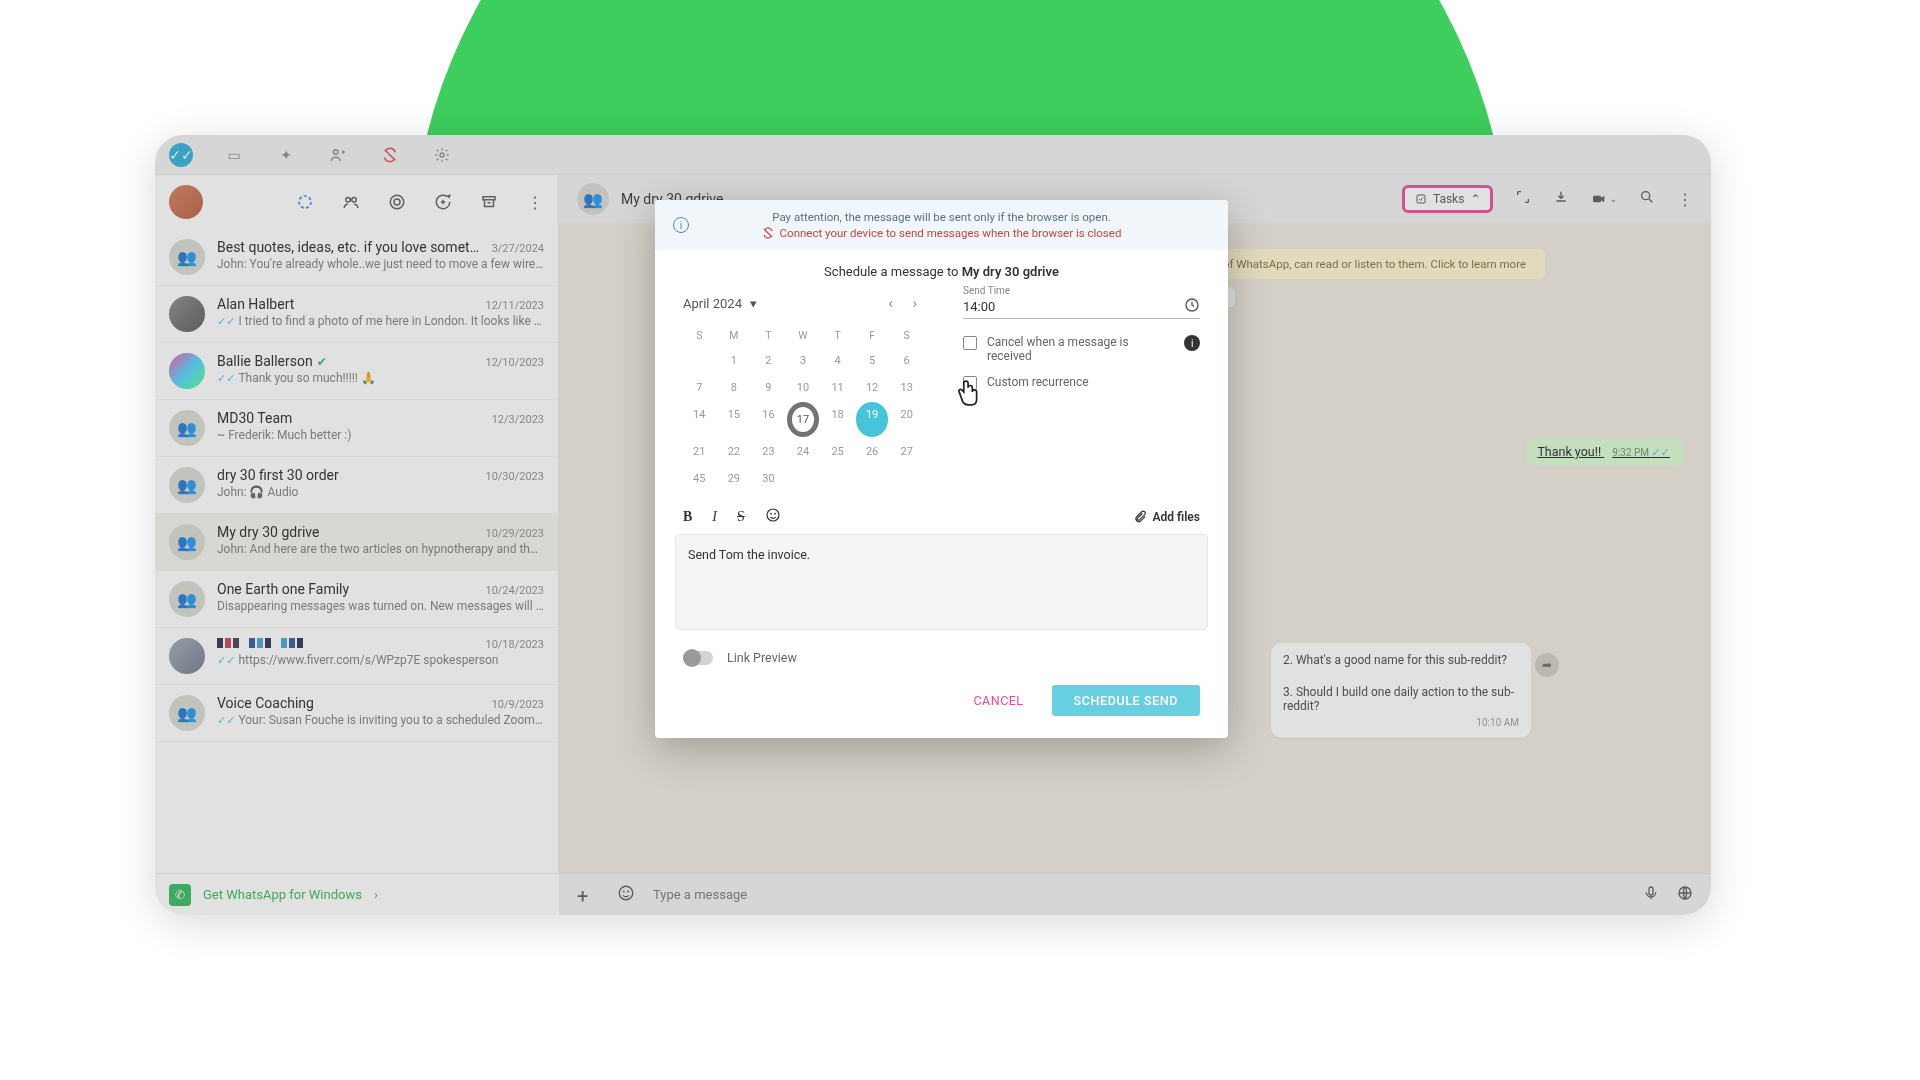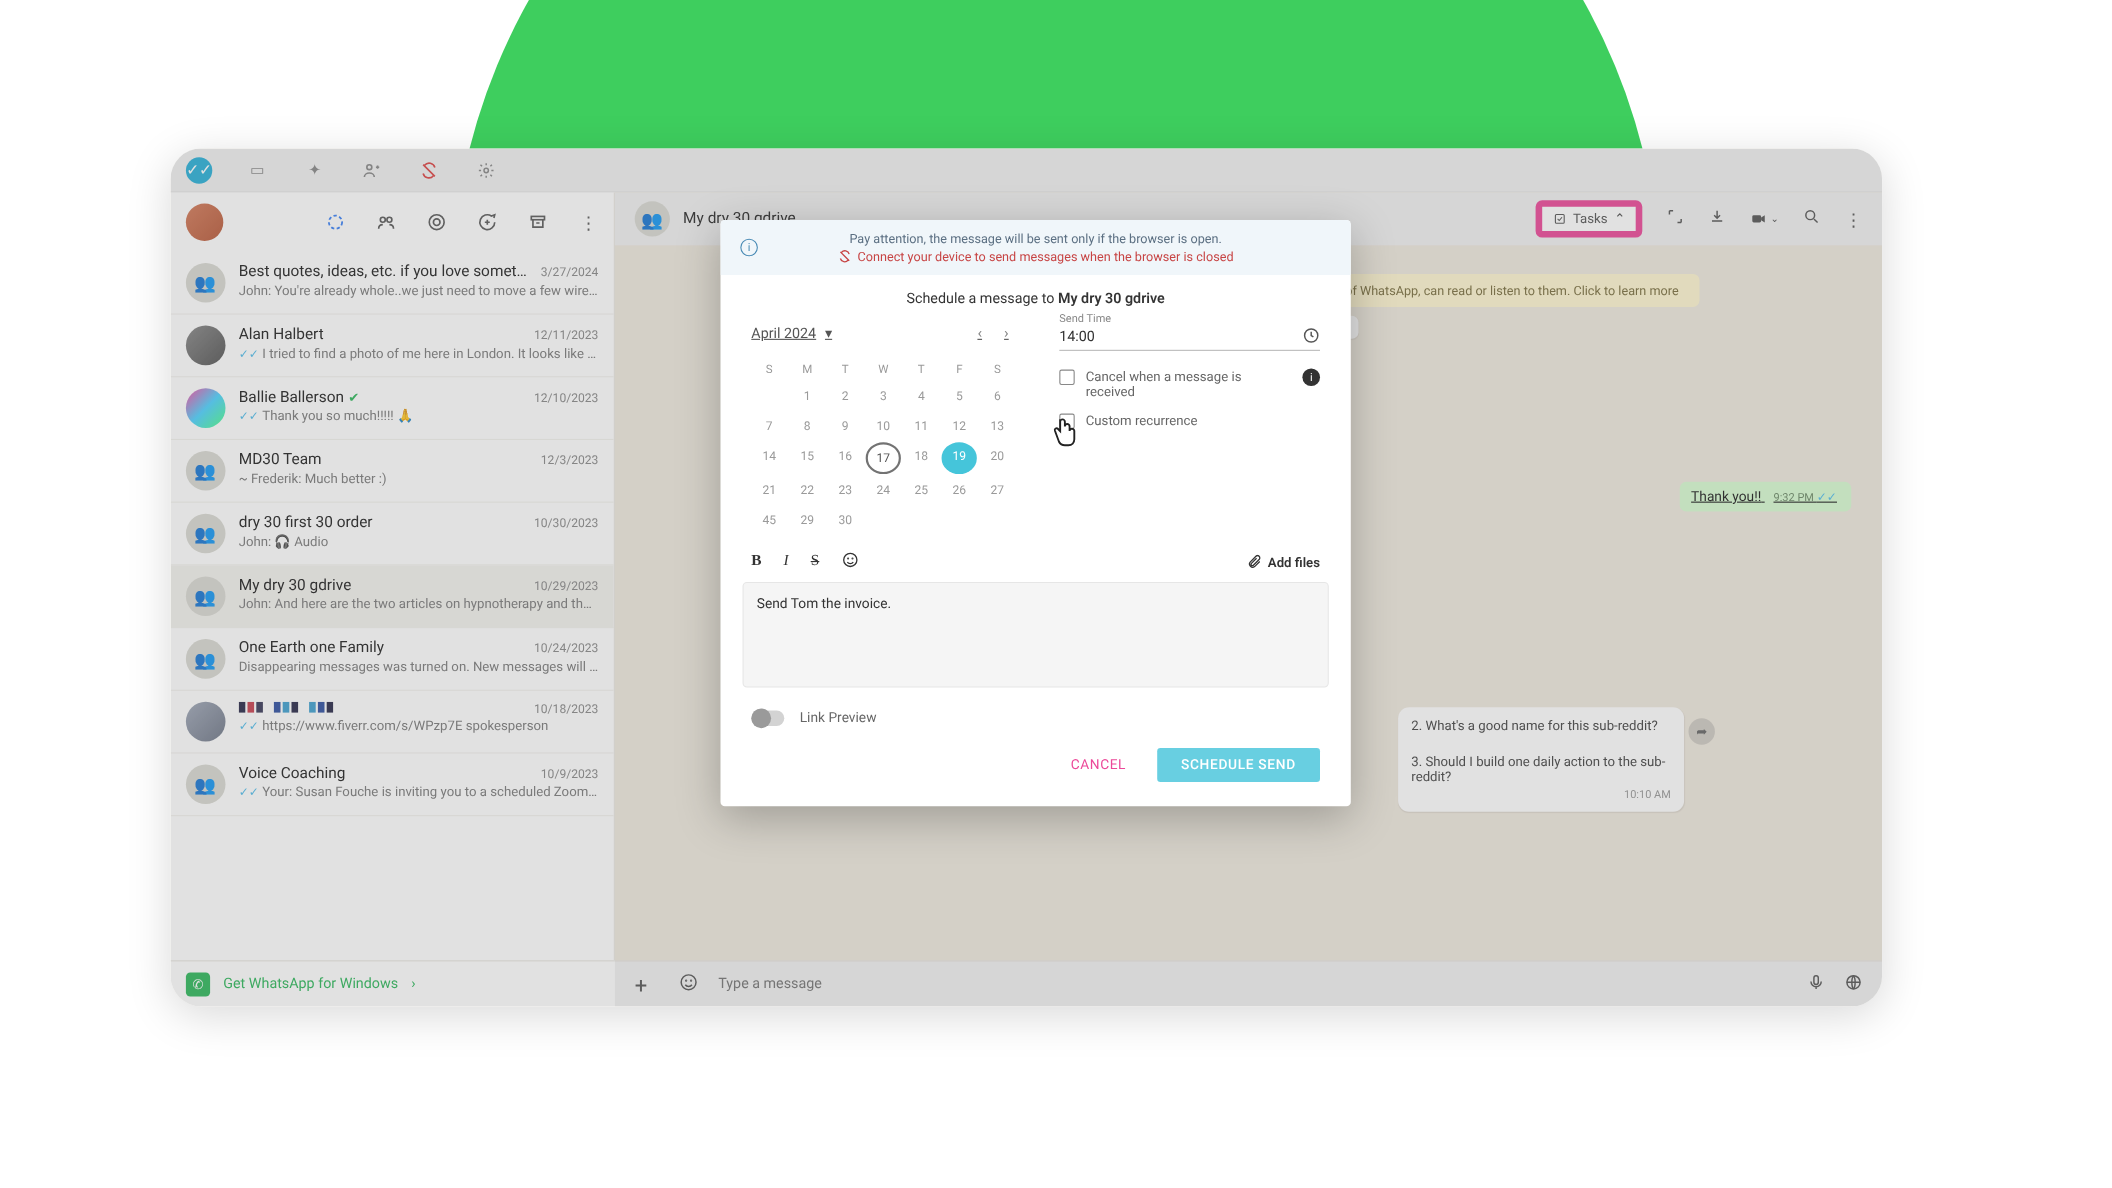--- a/index.html
+++ b/index.html
@@ -28,21 +28,21 @@
 .ci-name { font-size: 14px; color: #222; white-space: nowrap; overflow: hidden; text-overflow: ellipsis; }
 .ci-date { font-size: 11px; color: #8a8a8a; flex-shrink: 0; margin-left: 8px; }
 .ci-row2 { font-size: 12px; color: #7b7b7b; white-space: nowrap; overflow: hidden; text-overflow: ellipsis; margin-top: 2px; }
 .dbl-check { color: #53bdeb; font-size: 11px; margin-right: 3px; }
 .verified { color: #2fb85c; margin-left: 4px; font-size: 12px; }
 .chat-pane { flex: 1; background: #efe9de; position: relative; }
 .chat-header { height: 48px; background: #f1f1f1; display: flex; align-items: center; padding: 0 18px; gap: 12px; }
 .ch-avatar { width: 32px; height: 32px; border-radius: 50%; background: #d9d9d2; display:flex;align-items:center;justify-content:center;color:#aaa; }
 .ch-title { font-size: 14px; color: #2c2c2c; }
 .ch-actions { margin-left: auto; display: flex; align-items: center; gap: 22px; color: #555; }
-.tasks-pill { background: #fff; border: 6px solid #ec4899; border-radius: 6px; padding: 4px 10px; font-size: 12px; display: flex; align-items: center; gap: 6px; }
+.tasks-pill { background: #fff; border: 3px solid #ec4899; border-radius: 6px; padding: 4px 10px; font-size: 12px; display: flex; align-items: center; gap: 6px; }
 .chat-body { position: relative; padding: 18px; font-size: 12px;}
 .notice-banner { background: #fff7d1; border-radius: 6px; padding: 8px 12px; font-size: 11.5px; color: #7a6e3f; margin: 8px auto; max-width: 820px; text-align: center; }
 .sys-pill { background: #fff; border-radius: 6px; padding: 4px 10px; font-size: 11px; color: #666; width: fit-content; margin: 8px auto; box-shadow: 0 1px 1px rgba(0,0,0,0.05); }
 .bubble-out { background: #d9fdd3; border-radius: 6px; padding: 6px 10px; font-size: 12.5px; color: #1c1c1c; width: fit-content; margin-left: auto; margin-top: 130px; margin-right: 10px; position: relative; text-decoration: underline;}
 .bubble-meta { font-size: 10px; color: #6d8b68; margin-left: 8px;}
 .bubble-in-wrap { position:absolute; right: 180px; top: 420px; }
 .bubble-in { background: #fff; border-radius: 10px; padding: 10px 12px; font-size: 12px; color: #444; width: 260px; position: relative; box-shadow: 0 1px 1px rgba(0,0,0,0.08);}
 .fwd-badge { position:absolute; right:-28px; top:10px; width:24px;height:24px;border-radius:50%;background:#cfcbc3;display:flex;align-items:center;justify-content:center;color:#666;font-size:12px;}
 .get-windows { height: 42px; background: #fff; border-top: 1px solid #e8e6e0; display: flex; align-items: center; padding: 0 14px; gap: 12px; color: #2fb85c; font-size: 13px; }
 .gw-icon { width: 22px; height: 22px; background: #2fb85c; border-radius: 4px; display: flex; align-items: center; justify-content: center; color: #fff; font-size: 12px; }
@@ -52,27 +52,27 @@
 
 
 .modal { position: absolute; left: 655px; top: 200px; width: 573px; background: #fff; border-radius: 4px; box-shadow: 0 10px 40px rgba(0,0,0,0.25); z-index: 20; overflow: hidden;}
 .m-notice { background: #f0f6fa; padding: 10px 48px 10px 48px; font-size: 11.5px; color: #5b6f82; position: relative; text-align: center;}
 .m-notice .info-i { position: absolute; left: 18px; top: 50%; transform: translateY(-50%); width: 16px; height: 16px; border: 1.5px solid #4a8bb5; border-radius: 50%; color: #4a8bb5; font-size: 10px; display:flex;align-items:center;justify-content:center; }
 .m-notice-line2 { color: #c74444; margin-top: 2px; display:flex;align-items:center;justify-content:center;gap:6px;}
 .m-title { text-align: center; font-size: 13px; color: #333; padding: 14px 0; }
 .m-title b { font-weight: 600; }
 .m-grid { display: flex; padding: 0 28px 8px 28px; gap: 40px;}
 .cal { flex: 0 0 240px; }
-.cal-head { display: flex; align-items: center; gap: 8px; font-size: 13px; color: #555; margin-bottom: 12px; text-decoration: underline;}
+.cal-head { display: flex; align-items: center; gap: 8px; font-size: 13px; color: #555; margin-bottom: 12px;}
 .cal-head .mon { flex: 1; display:flex;align-items:center;gap:8px; }
 .cal-nav { color: #888; font-size: 14px; padding: 2px 6px; cursor: pointer;}
 .cal-grid { display: grid; grid-template-columns: repeat(7, 1fr); gap: 2px; text-align: center; font-size: 11px; color: #777;}
 .cal-dh { color: #9a9a9a; padding: 4px 0; font-size: 10.5px;}
 .cal-d { padding: 6px 0; border-radius: 50%; color: #9a9a9a;}
-.cal-d.cur { border: 2px solid #737373; color: #555;}
+.cal-d.cur { border: 5px solid #737373; color: #555;}
 .cal-d.sel { background: #45c5da; color: #fff;}
 .right-opts { flex: 1; }
 .time-field { position: relative; margin-bottom: 16px; }
 .tf-label { position: absolute; top: -8px; left: 0; font-size: 10px; color: #888; }
 .tf-input { width: 100%; border: none; border-bottom: 1px solid #bbb; padding: 6px 24px 4px 0; font-size: 13px; color: #333; outline: none;}
 .tf-clock { position: absolute; right: 0; top: 4px; color: #555;}
 .opt-row { display: flex; align-items: flex-start; gap: 10px; font-size: 12px; color: #666; margin-bottom: 12px;}
 .chk { width: 14px; height: 14px; border: 1.5px solid #888; border-radius: 2px; flex-shrink: 0; margin-top: 1px;}
 .info-dot { width: 16px; height: 16px; border-radius: 50%; background: #333; color: #fff; font-size: 10px; display:flex;align-items:center;justify-content:center; margin-left: auto;}
 .editor-tb { display: flex; align-items: center; padding: 8px 28px; gap: 20px; color: #333; font-size: 14px;}

